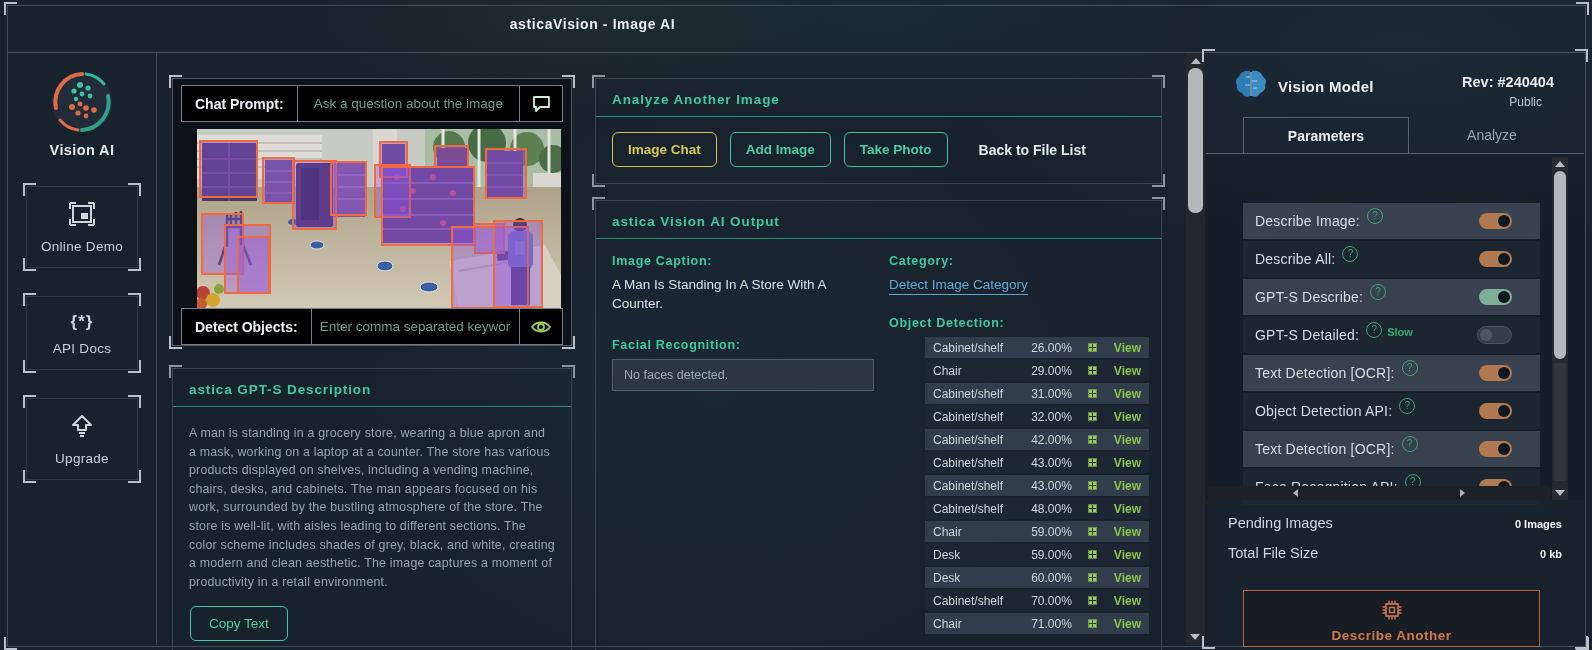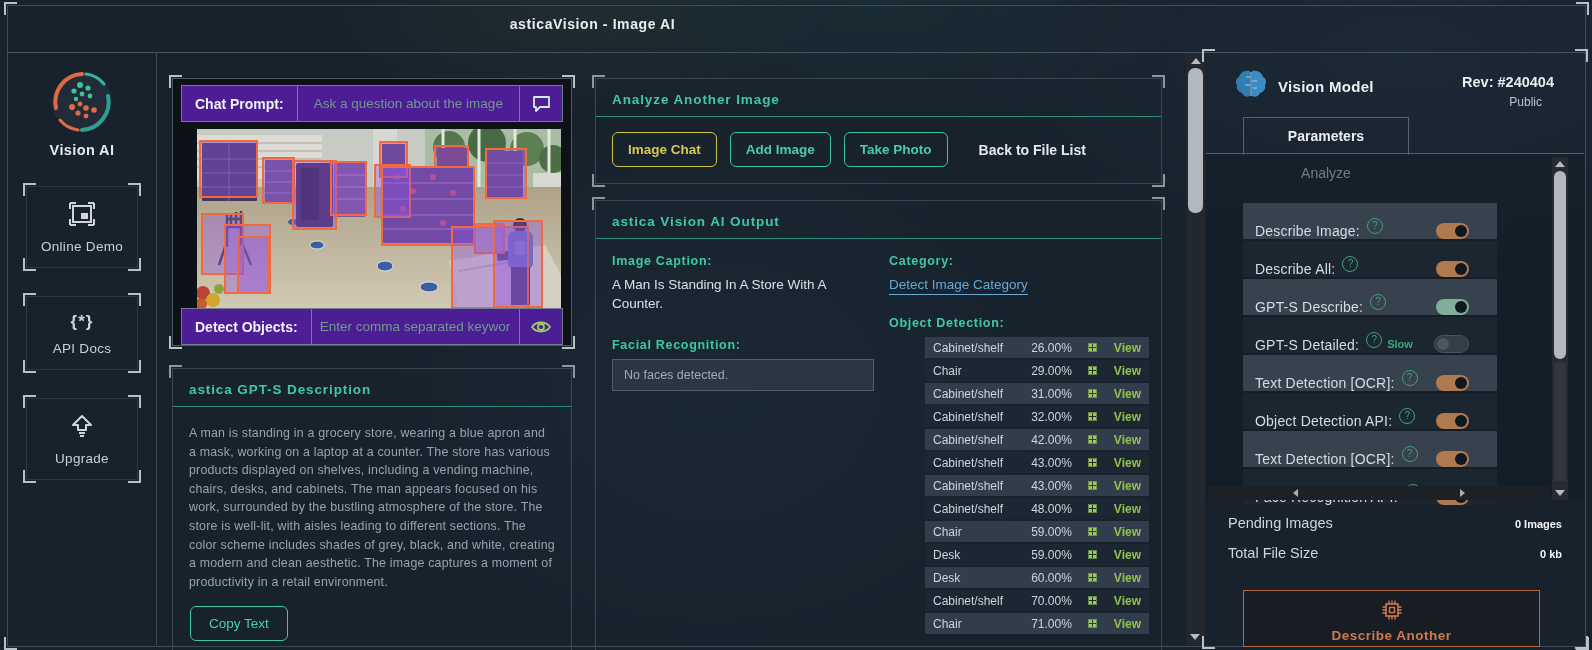--- a/index.html
+++ b/index.html
@@ -27,21 +27,21 @@
   .app-title{left:0;top:16px;width:1185px;text-align:center;font-size:14px;font-weight:bold;color:#e9eef1;letter-spacing:.6px;}
   
   .sidebar{left:8px;top:53px;width:148px;height:592px;border-right:1px solid #3c4a57;text-align:center;}
   .logo{display:block;margin:17px auto 8px;}
   .logo-label{color:#e3e9ed;font-weight:bold;font-size:14.5px;letter-spacing:.4px;}
   .side-btn{position:relative;width:110px;margin:28px auto 0;padding:15px 0 13px;border:1px solid #2c3842;cursor:pointer;}
   .side-btn .lbl{display:block;margin-top:9px;color:#c8d1d8;font-size:13.5px;letter-spacing:.3px;}
   .glyph-braces{font-size:17px;font-weight:bold;color:#cfd6dc;letter-spacing:1px;}
   
   .viewer-panel{left:172px;top:78px;width:400px;height:268px;background:#0c1218;border:1px solid #4b5763;box-sizing:border-box;}
-  .io-bar{position:absolute;left:8px;width:382px;height:37px;background:#4c1d95;border:1px solid #727e89;box-sizing:border-box;display:flex;align-items:stretch;}
+  .io-bar{position:absolute;left:8px;width:382px;height:37px;background:#000000;border:1px solid #727e89;box-sizing:border-box;display:flex;align-items:stretch;}
   .io-bar .bar-label{display:flex;align-items:center;padding:0 13px;color:#eef2f5;font-weight:bold;font-size:14px;border-right:1px solid #727e89;white-space:nowrap;}
   .io-bar input{flex:1;min-width:0;background:transparent;border:none;outline:none;color:#7fa89a;font-size:13.5px;padding:0 8px;font-family:"Liberation Sans",sans-serif;}
   .io-bar input::placeholder{color:#6e9b8c;opacity:1;}
   .io-bar input.center::placeholder{text-align:center;}
   .bar-btn{width:42px;display:flex;align-items:center;justify-content:center;border-left:1px solid #727e89;cursor:pointer;}
   .analyzed-image{left:24px;top:50px;width:364px;height:179px;}
   
   .panel{border:1px solid #3a4650;box-sizing:border-box;}
   .panel-header{padding:13px 16px 9px;color:#3fc9a2;font-weight:bold;font-size:13.5px;letter-spacing:.9px;border-bottom:1px solid #2e8f76;}
   
@@ -84,26 +84,26 @@
   .tri.right{border-top:4px solid transparent;border-bottom:4px solid transparent;border-left:5px solid #aab0b5;}
   .main-scroll .tri.up{margin-top:5px;}
   .main-thumb{position:absolute;left:2px;top:15px;width:15px;height:145px;background:#b3b8bd;border-radius:7px;}
   .main-scroll .tri.down{position:absolute;bottom:5px;left:4px;}
   
   .model-panel{left:1206px;top:53px;width:378px;height:592px;}
   .brain-icon{position:absolute;left:28px;top:16px;}
   .model-title{position:absolute;left:72px;top:25px;color:#ebeff2;font-weight:bold;font-size:15px;letter-spacing:.3px;}
   .model-rev{position:absolute;right:30px;top:21px;color:#e8edf0;font-weight:bold;font-size:14.5px;}
   .model-public{position:absolute;right:42px;top:42px;color:#b9c4cc;font-size:12px;}
-  .tabs{position:absolute;left:37px;top:64px;display:flex;height:37px;flex-direction:column;}
+  .tabs{position:absolute;left:37px;top:64px;display:flex;height:37px;}
   .tab{width:166px;text-align:center;line-height:37px;font-size:14px;color:#9aa7b1;cursor:pointer;box-sizing:border-box;}
   .tab.active{border:1px solid #56626d;border-bottom:none;color:#ebeff2;font-weight:600;}
   .tabs-underline{position:absolute;left:0;top:100px;width:378px;height:1px;background:#56626d;}
   .params-scroll{position:absolute;left:0;top:101px;width:378px;height:346px;background:rgba(14,22,30,0.30);}
-  .param-row{position:relative;width:254px;margin-left:37px;height:36px;margin-bottom:2px;display:flex;align-items:flex-end;padding:0 12px;box-sizing:border-box;}
+  .param-row{position:relative;width:297px;margin-left:37px;height:36px;margin-bottom:2px;display:flex;align-items:center;padding:0 12px;box-sizing:border-box;}
   .param-row.light{background:#37424e;}
   .param-row.dark{background:#1b2631;}
   .param-row:first-of-type{margin-top:49px;}
   .param-label{color:#d5dde3;font-size:14px;letter-spacing:.2px;}
   .help-icon{width:14px;height:14px;border:1px solid #43a074;border-radius:50%;color:#43a074;font-size:10px;line-height:14px;text-align:center;margin-left:7px;position:relative;top:-5px;cursor:pointer;flex:none;}
   .slow-tag{color:#2fae6e;font-weight:bold;font-size:11px;margin-left:5px;position:relative;top:-3px;}
   .toggle{position:absolute;right:28px;width:33px;height:16px;border-radius:9px;cursor:pointer;}
   .toggle::after{content:'';position:absolute;top:2px;width:12px;height:12px;border-radius:50%;background:#10181f;}
   .toggle.on::after{right:2px;}
   .toggle.orange{background:#b17950;}

